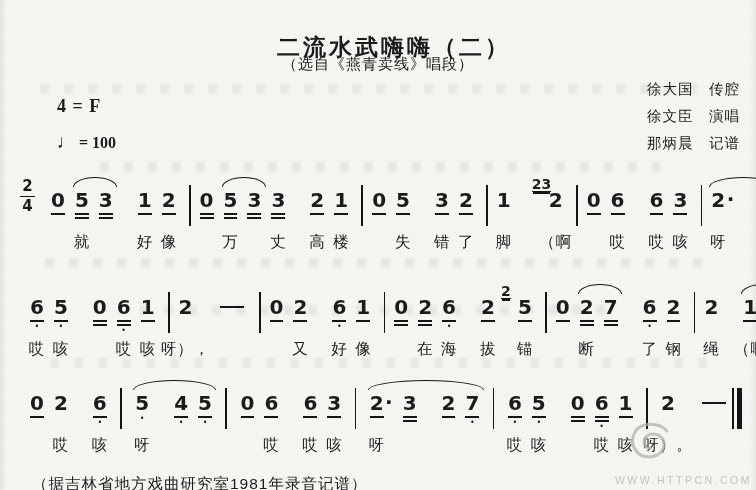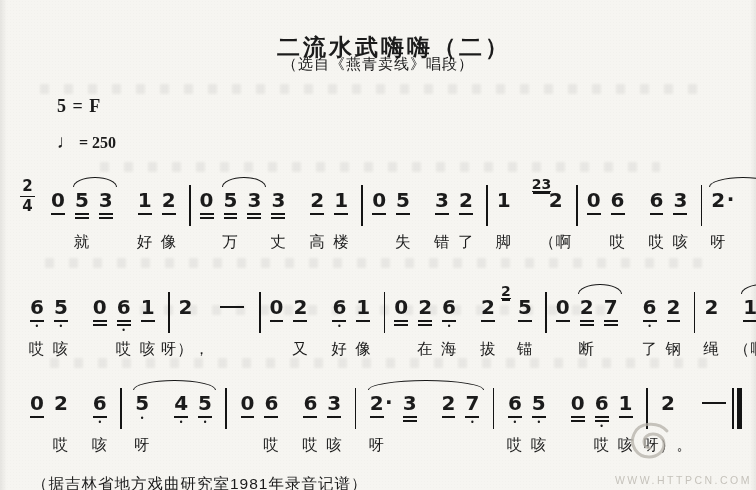--- a/index.html
+++ b/index.html
@@ -87,25 +87,30 @@
   <div class="edgeR"></div>
   <div class="ghost" style="left:40px; top:84px; width:660px;"></div>
   <div class="ghost" style="left:100px; top:162px; width:560px;"></div>
   <div class="ghost" style="left:45px; top:258px; width:660px;"></div>
   <div class="ghost" style="left:140px; top:305px; width:480px;"></div>
   <div class="ghost" style="left:50px; top:358px; width:660px;"></div>
 
   <h1 class="title">二流水武嗨嗨（二）</h1>
   <div class="subtitle">（选自《燕青卖线》唱段）</div>
 
-  <div class="key">5 = F</div>
+  <div class="key">4 = F</div>
   <div class="tempo">
-    <span class="nglyph">♩</span><span>= 250</span>
+    <span class="nglyph">♩</span><span>= 100</span>
   </div>
 
+  <div class="credits">
+    <div>徐大国　传腔</div>
+    <div>徐文臣　演唱</div>
+    <div>那炳晨　记谱</div>
+  </div>
 
   <div id="score">
       <div class="system">
         <div class="timesig">
           <div class="fnum">2</div>
           <div class="fbar"></div>
           <div class="fnum">4</div>
         </div>
         <div class="measure">
           <div class="notesRow">

